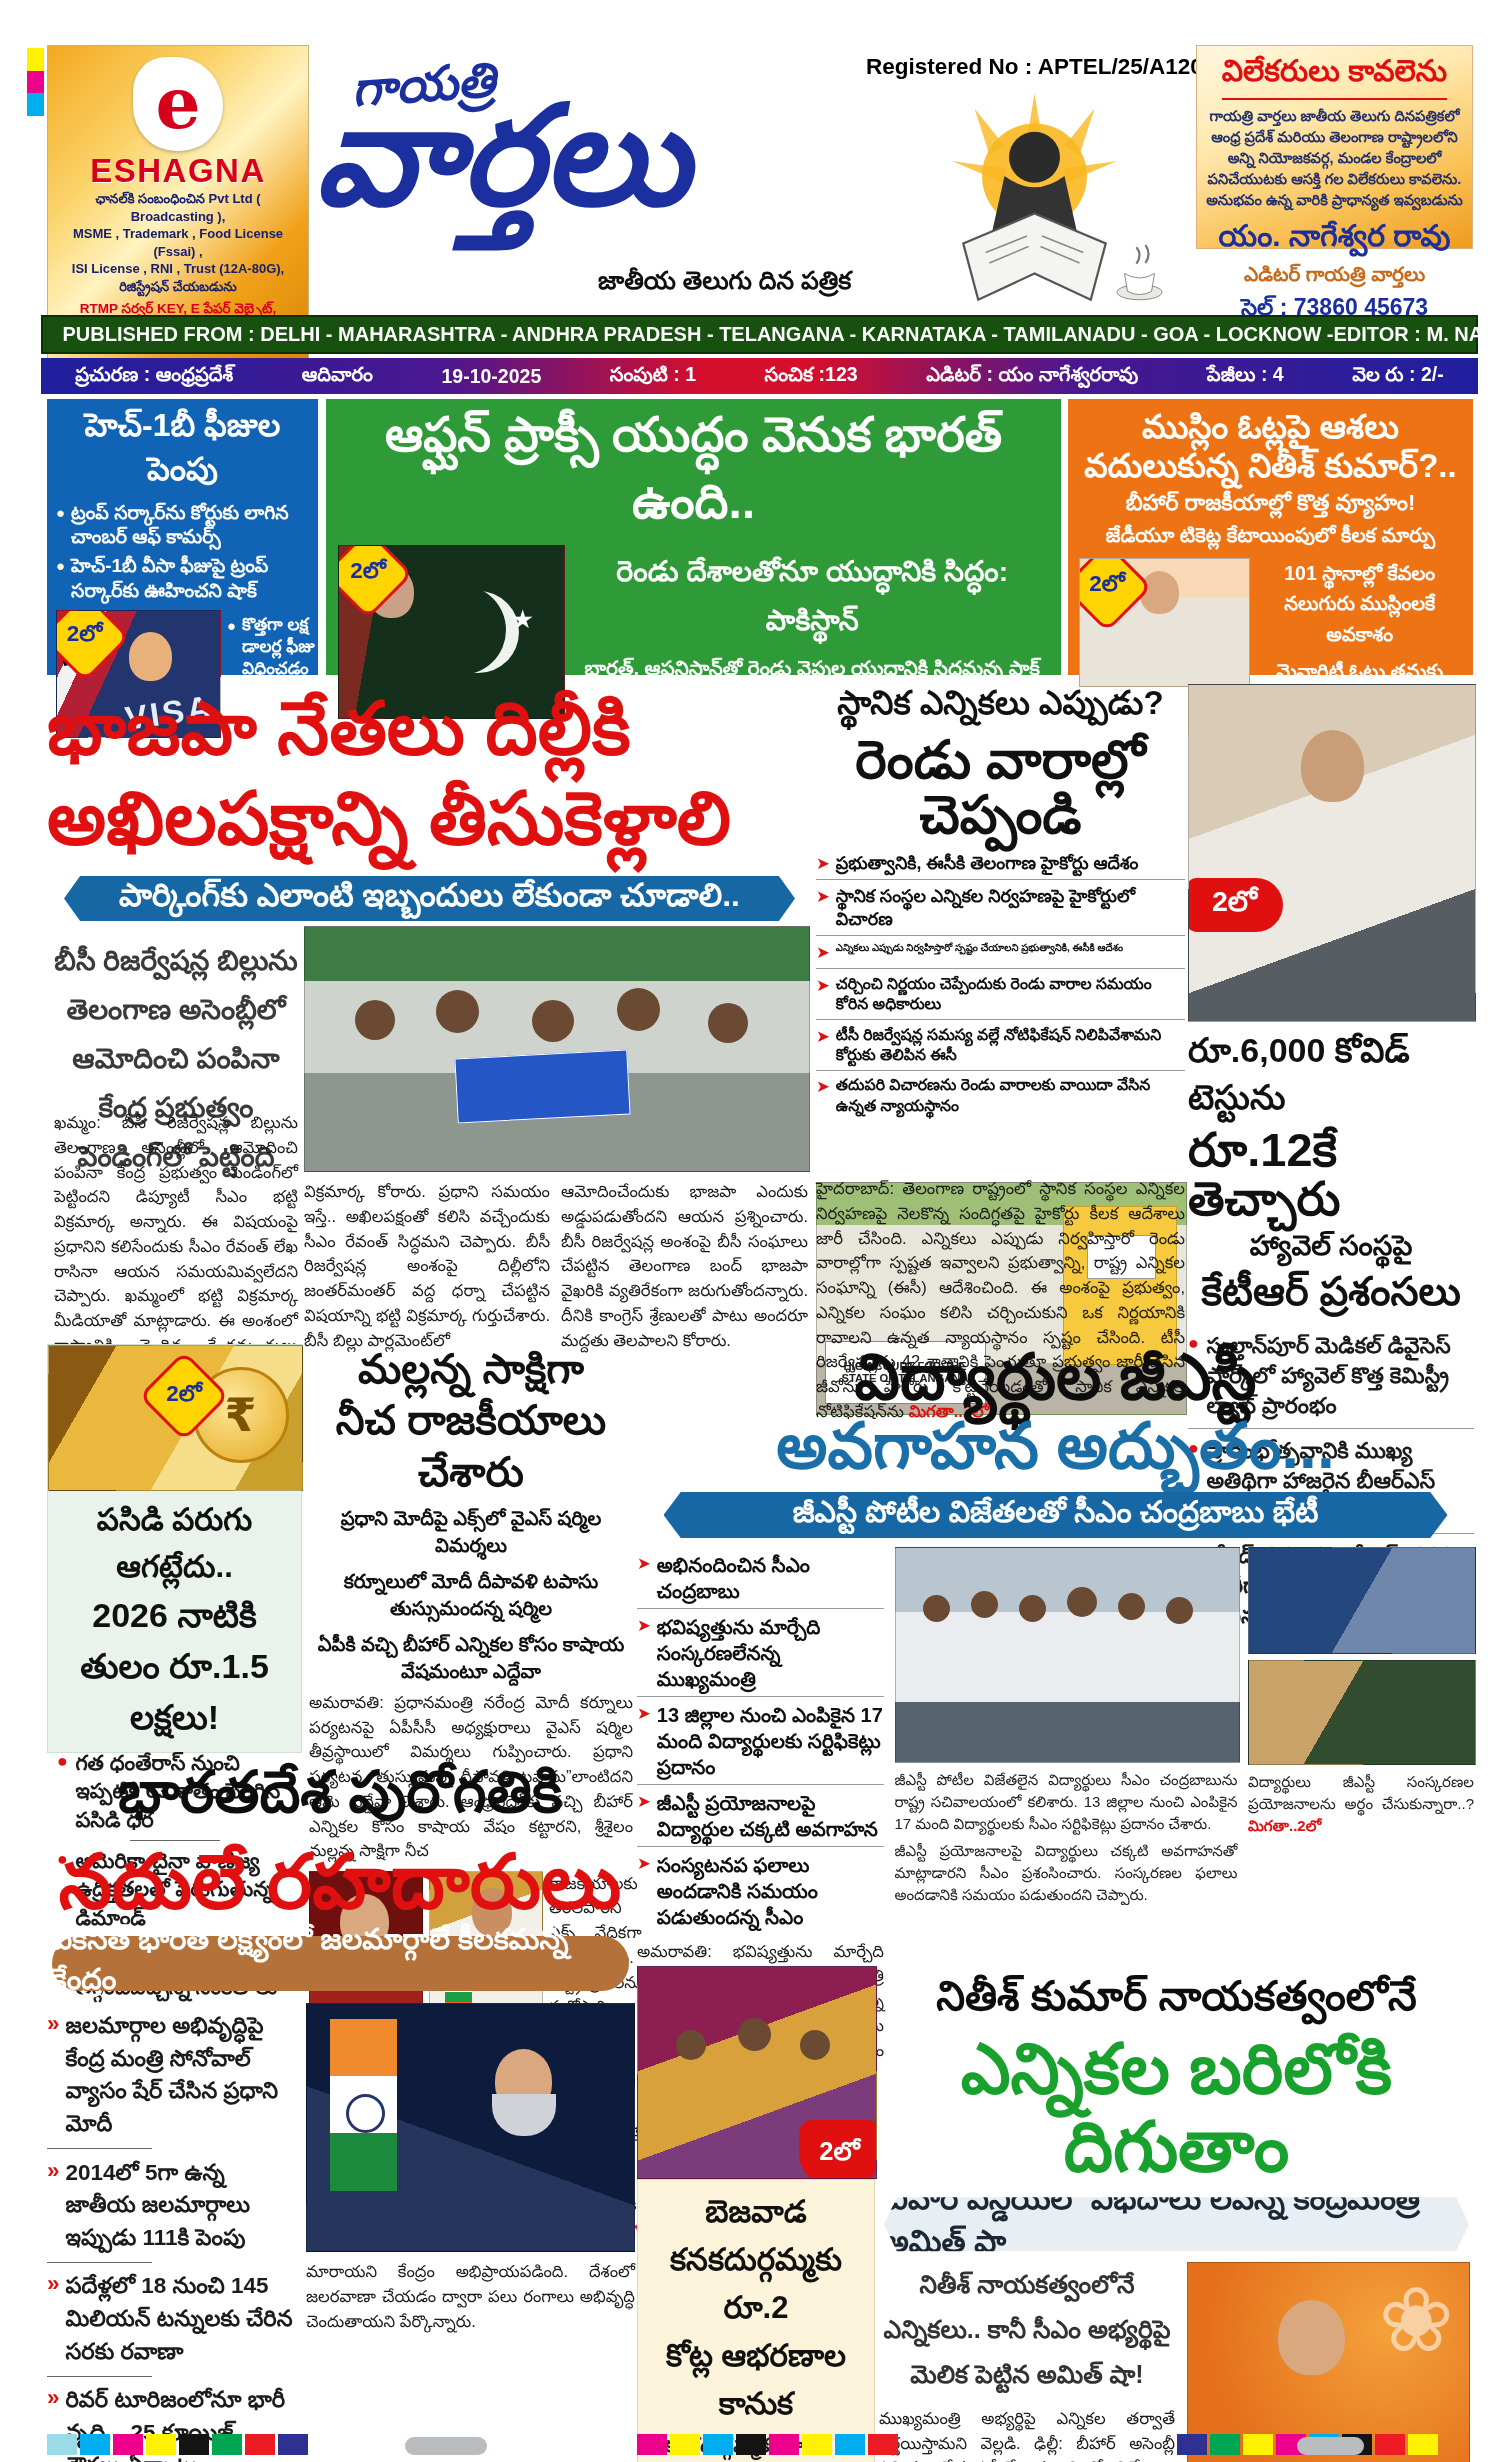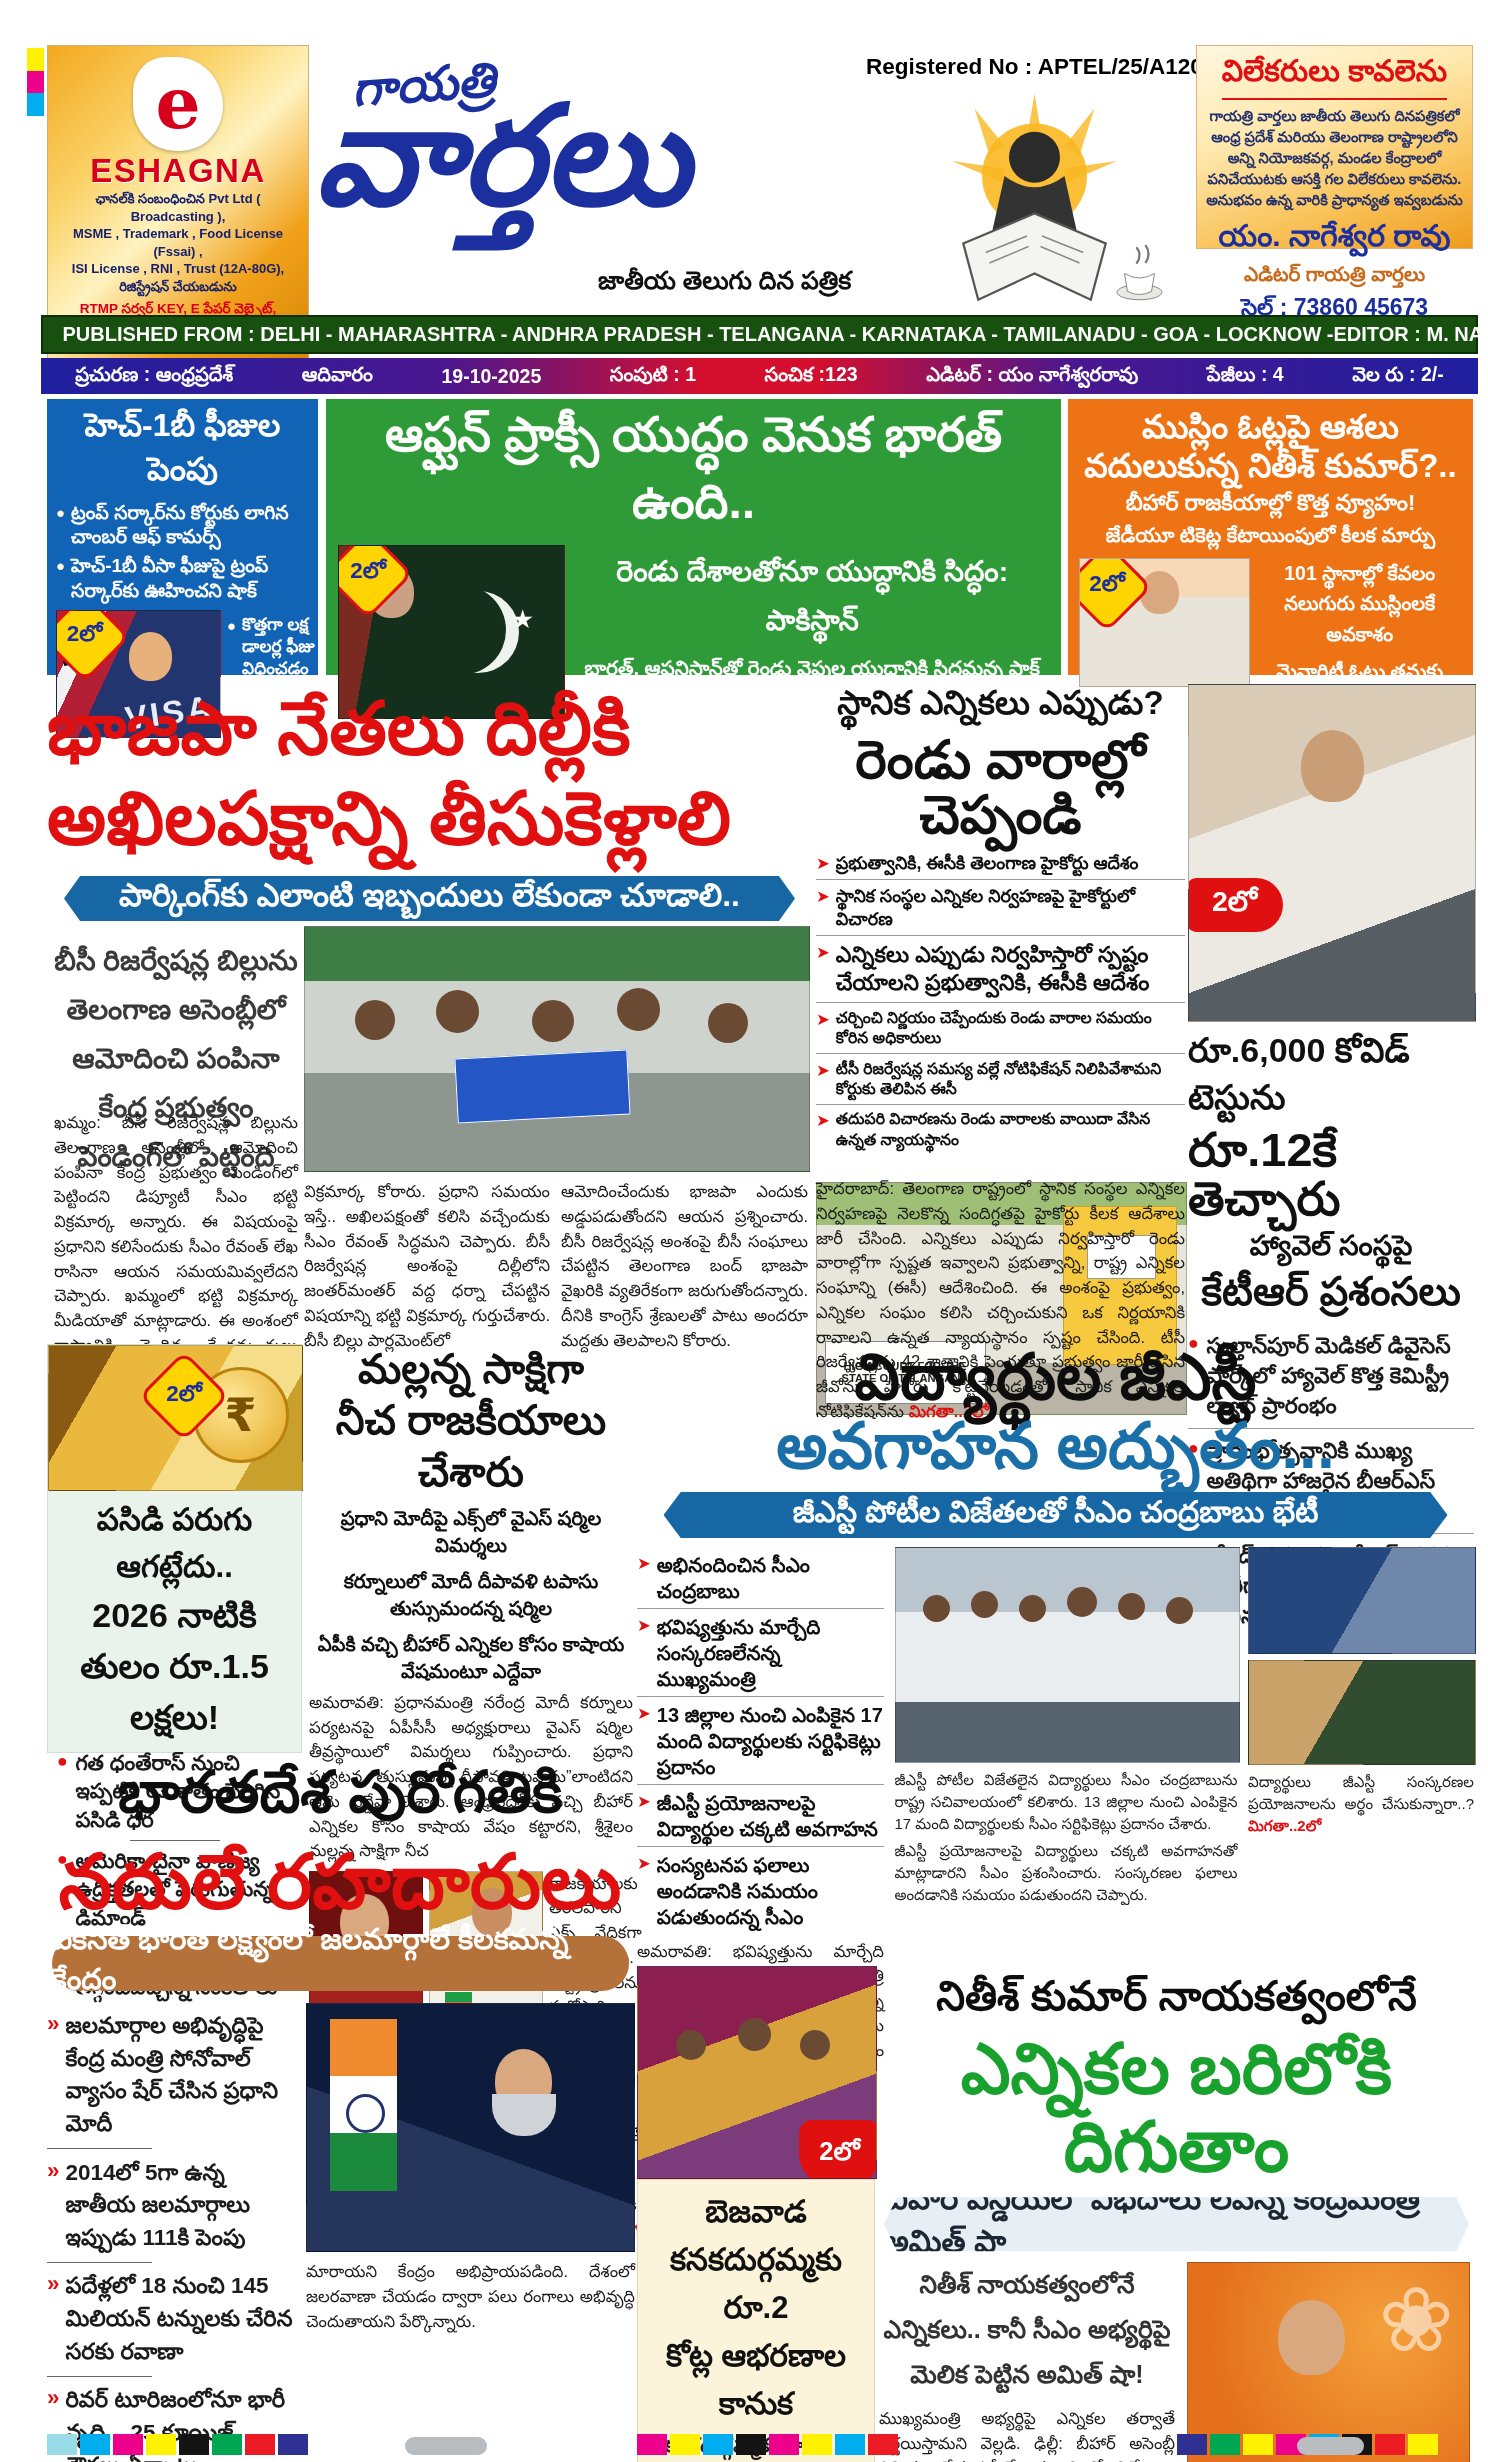--- a/index.html
+++ b/index.html
@@ -390,21 +390,21 @@
     <div class="arrow-li">
         <span class="ar">➤</span>
       <div>ప్రభుత్వానికి, ఈసీకి తెలంగాణ హైకోర్టు ఆదేశం</div>
       </div>
     <div class="arrow-li">
         <span class="ar">➤</span>
       <div>స్థానిక సంస్థల ఎన్నికల నిర్వహణపై హైకోర్టులో విచారణ</div>
       </div>
     <div class="arrow-li">
         <span class="ar">➤</span>
-      <div style="font-size:22px">ఎన్నికలు ఎప్పుడు నిర్వహిస్తారో స్పష్టం చేయాలని ప్రభుత్వానికి, ఈసీకి ఆదేశం</div>
+      <div style="font-size:10px">ఎన్నికలు ఎప్పుడు నిర్వహిస్తారో స్పష్టం చేయాలని ప్రభుత్వానికి, ఈసీకి ఆదేశం</div>
       </div>
     <div class="arrow-li">
         <span class="ar">➤</span>
       <div style="font-size:15.7px">చర్చించి నిర్ణయం చెప్పేందుకు రెండు వారాల సమయం కోరిన అధికారులు</div>
       </div>
     <div class="arrow-li">
         <span class="ar">➤</span>
       <div style="font-size:15.7px">టీసీ రిజర్వేషన్ల సమస్య వల్లే నోటిఫికేషన్ నిలిపివేశామని కోర్టుకు తెలిపిన ఈసీ</div>
       </div>
     <div class="arrow-li" style="border-bottom:none">

